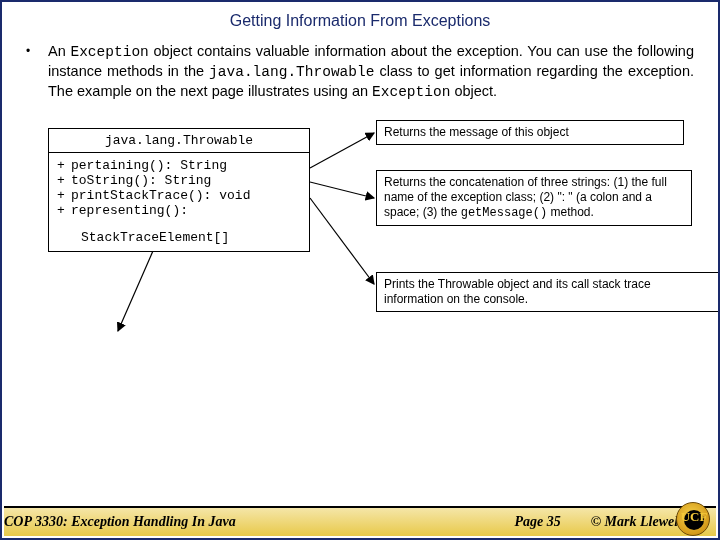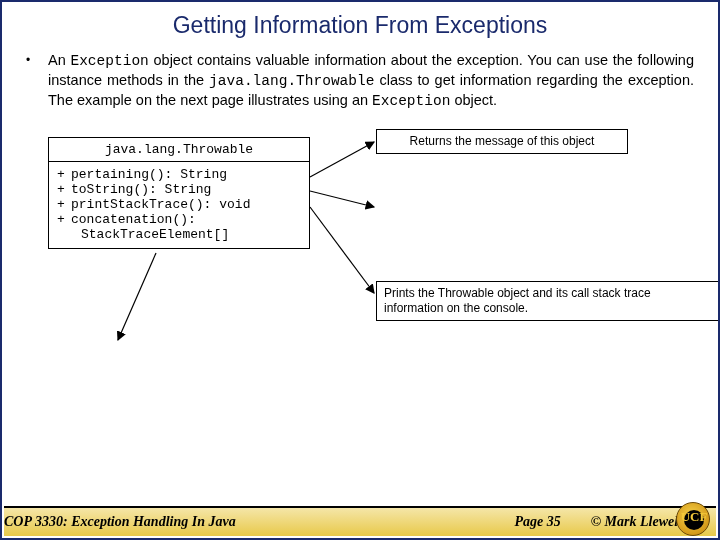--- a/index.html
+++ b/index.html
@@ -7,21 +7,21 @@
     width: 720px;
     height: 540px;
     background: #fff;
     font-family: Arial, sans-serif;
     border: 2px solid #1a2a6c;
     position: relative;
     overflow: hidden;
   }
   .title {
     text-align: center;
-    font-size: 23px;
+    font-size: 16px;
     color: #1a2a6c;
     padding: 10px 0 12px 0;
     font-weight: normal;
   }
   .content {
     padding: 0 24px;
   }
   .bullet-row {
     display: flex;
     font-size: 14.5px;
@@ -56,30 +56,30 @@
     text-align: center;
     padding: 4px 6px;
     border-bottom: 1.5px solid #000;
   }
   .uml-body {
     padding: 5px 8px 6px 8px;
   }
   .uml-row { display: flex; }
   .plus { width: 14px; flex-shrink: 0; }
   .sig { flex: 1; }
-  .indent { padding-left: 24px; }
+  .indent { padding-left: 24px; margin-top: 12px; }
   .desc-box {
     position: absolute;
     border: 1.5px solid #000;
     background: #fff;
     font-size: 12px;
     padding: 4px 7px;
     line-height: 1.25;
   }
-  .d1 { left: 350px; top: 0px; width: 252px; text-align: center; }
+  .d1 { left: 350px; top: 0px; width: 308px; }
   .d2 { left: 350px; top: 50px; width: 316px; }
   .d3 { left: 350px; top: 152px; width: 344px; }
   .d4 { left: 46px; top: 213px; width: 382px; }
   svg.arrows {
     position: absolute;
     left: 0; top: 0;
     width: 100%; height: 100%;
     pointer-events: none;
   }
   .footer {
@@ -167,27 +167,30 @@
         <div class="uml-row">
             <span class="plus">+</span>
             <span class="sig">toString(): String</span>
           </div>
         <div class="uml-row">
             <span class="plus">+</span>
             <span class="sig">printStackTrace(): void</span>
           </div>
         <div class="uml-row">
             <span class="plus">+</span>
-            <span class="sig">concatenation():</span>
+            <span class="sig">representing():</span>
           </div>
         <div class="indent">StackTraceElement[]</div>
       </div>
     </div>
 
     <div class="desc-box d1">Returns the message of this object</div>
+    <div class="desc-box d2">
+      <span>Returns the concatenation of three strings: (1) the full name of the exception class; (2) ": " (a colon and a space; (3) the </span><span class="mono">getMessage()</span><span> method.</span>
+    </div>
     <div class="desc-box d3">Prints the Throwable object and its call stack trace information on the console.</div>
   </div>
 </div>
 
 <div class="footer">
   <span class="left">COP 3330:  Exception Handling In Java</span>
   <span class="mid">Page 35</span>
   <span class="right">© Mark Llewellyn</span>
 </div>
 <div class="logo">

